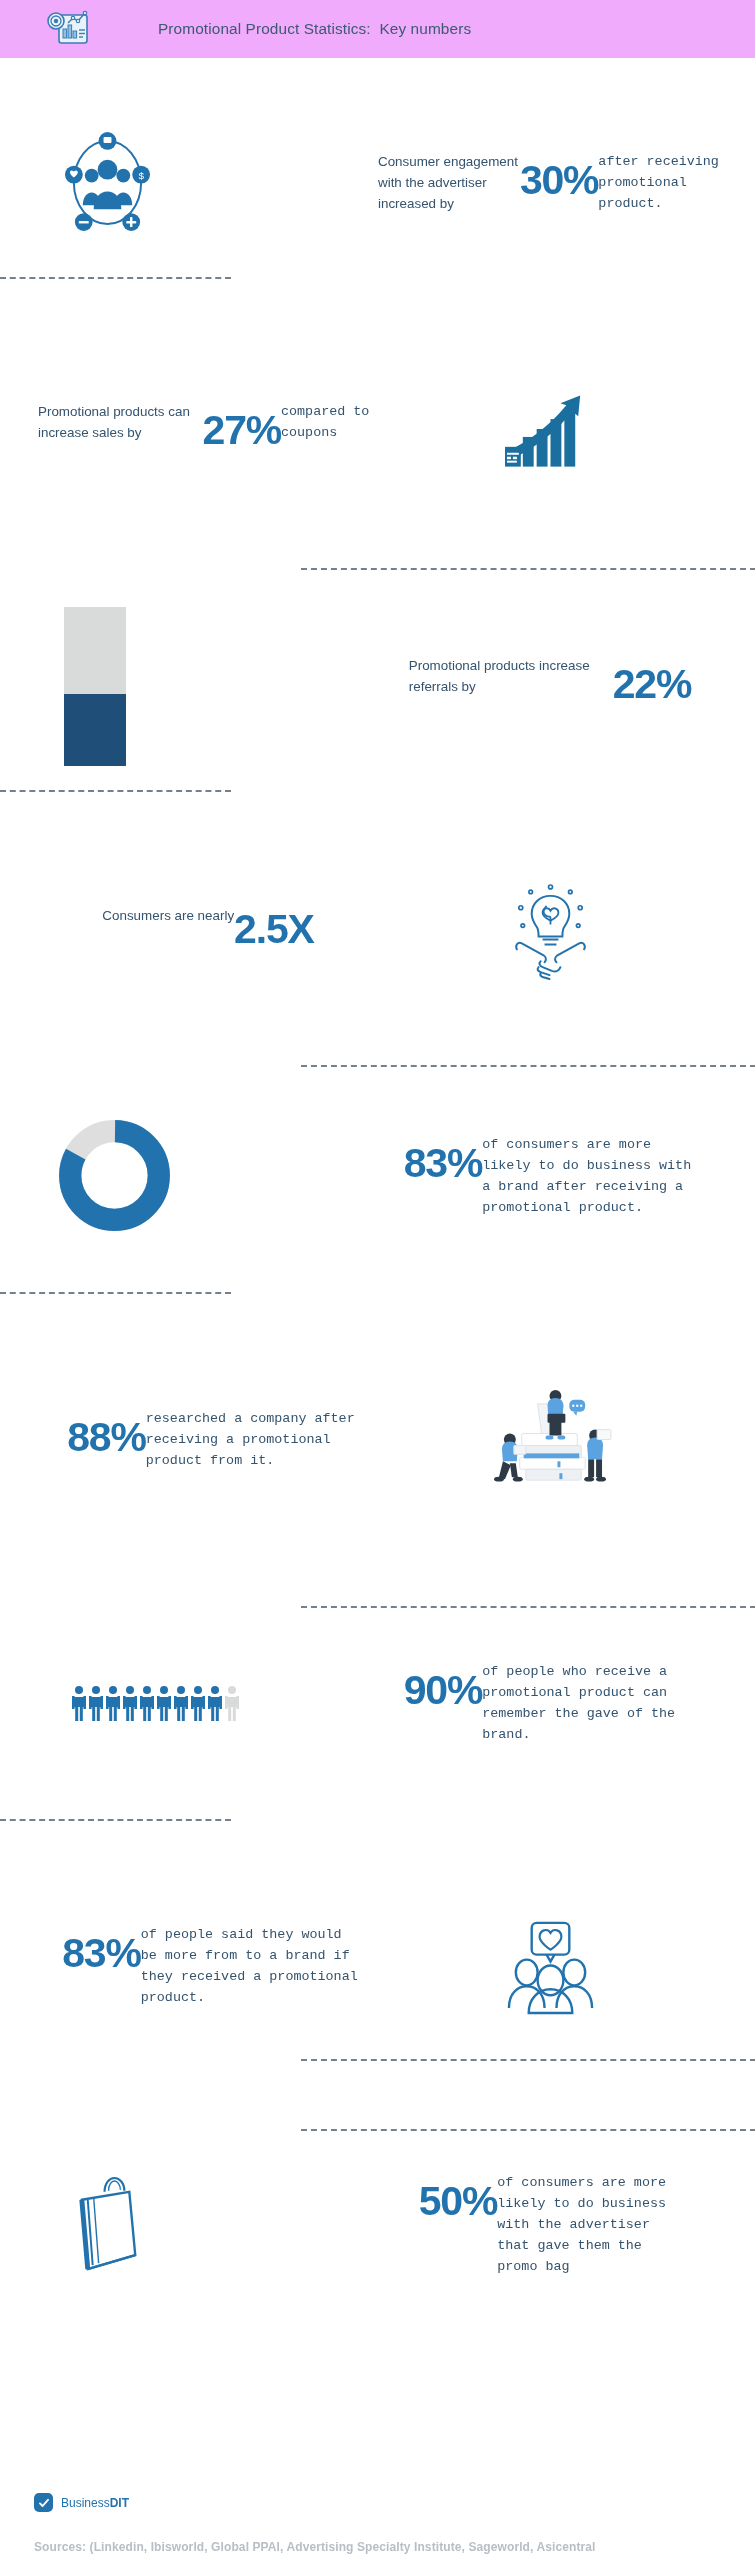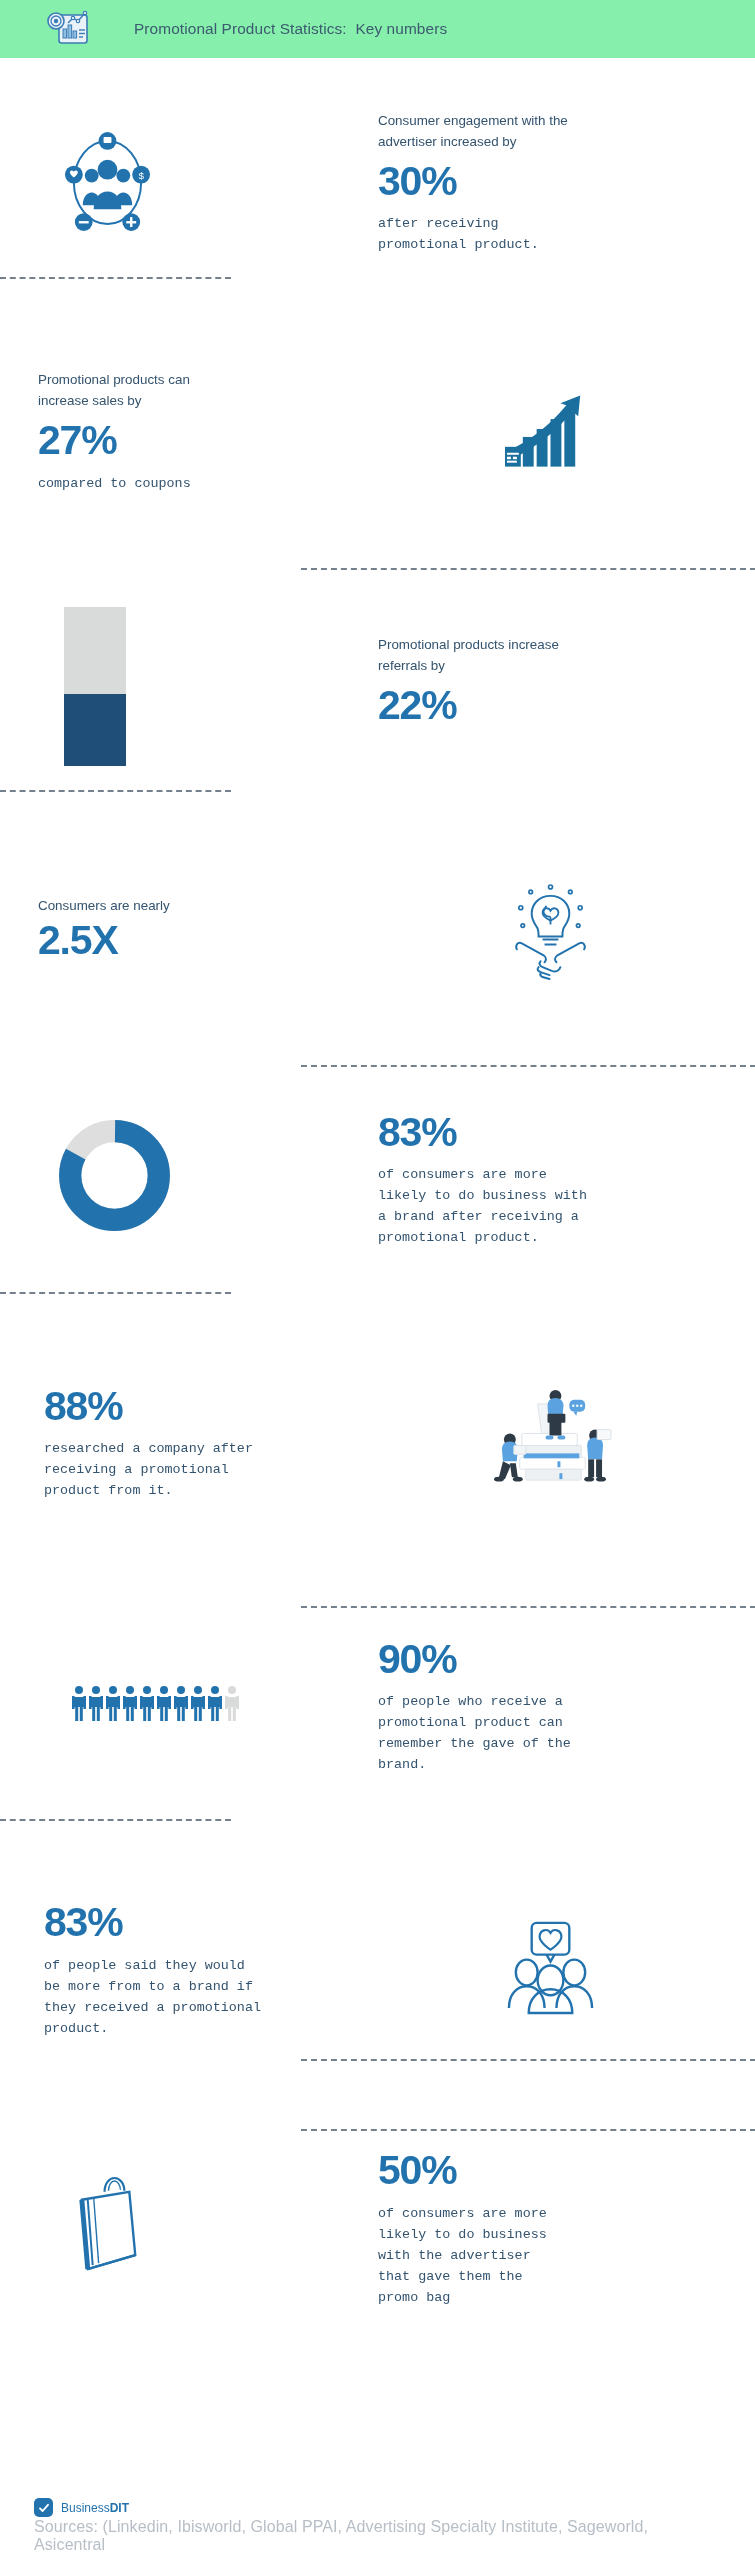--- a/index.html
+++ b/index.html
@@ -6,25 +6,25 @@
   html, body {
     width: 756px;
     background: #ffffff;
     font-family: "Liberation Sans", sans-serif;
   }
   body { width: 756px; height: 2576px; position: relative; overflow: hidden; }
 
   
   .header {
     height: 58px;
-    background: #86efac;
+    background: #f0abfc;
     display: flex;
     align-items: center;
     padding-left: 46px;
-    gap: 44px;
+    gap: 68px;
   }
   .header-icon { width: 44px; height: 40px; flex: 0 0 auto; }
   .header-title {
     font-size: 15.4px;
     color: #3c5a70;
     letter-spacing: 0.1px;
     white-space: pre;
   }
 
   
@@ -34,21 +34,21 @@
     align-items: center;
     padding: 0 34px;
   }
   .cell {
     width: 50%;
     display: flex;
     align-items: center;
   }
   .cell.art { justify-content: flex-start; }
   .cell.art.right { justify-content: center; }
-  .cell.txt { flex-direction: column; align-items: flex-start; justify-content: center; }
+  .cell.txt { flex-direction: row; align-items: flex-start; justify-content: center; }
 
   .lead {
     font-size: 13.4px;
     line-height: 21px;
     color: #33536e;
     max-width: 204px;
   }
   .stat {
     font-size: 41px;
     font-weight: bold;
@@ -86,28 +86,28 @@
   
   .donut { width: 117px; height: 117px; position: relative; }
   .donut svg { display: block; }
 
   
   .people { display: flex; gap: 3px; align-items: flex-end; }
   .people svg { display: block; }
 
   
   .footer { position: absolute; left: 0; bottom: 0; width: 100%; padding: 0 34px 22px; }
-  .brand { display: flex; align-items: center; gap: 8px; margin-bottom: 1px; }
+  .brand { display: flex; align-items: center; gap: 8px; margin-bottom: 28px; }
   .brand-mark {
     width: 19px; height: 19px; border-radius: 5px; background: #2272ae;
     display: flex; align-items: center; justify-content: center;
   }
   .brand-name { font-size: 12px; color: #2272ae; }
   .brand-name b { font-weight: bold; }
-  .sources { font-size: 16px; color: #b7bec6; letter-spacing: 0.1px; }
+  .sources { font-size: 12px; color: #b7bec6; letter-spacing: 0.1px; font-weight: bold; }
 
   .art svg, .art .barchart, .art .donut { flex: 0 0 auto; }
 </style>
 </head>
 <body>
 
 <div class="header">
   <span class="header-icon">
     <svg viewBox="0 0 44 40" width="44" height="40">
       <rect x="13" y="6" width="28" height="28" rx="2.5" fill="#eaf2f9" stroke="#3a7cb5" stroke-width="1.6"></rect>

